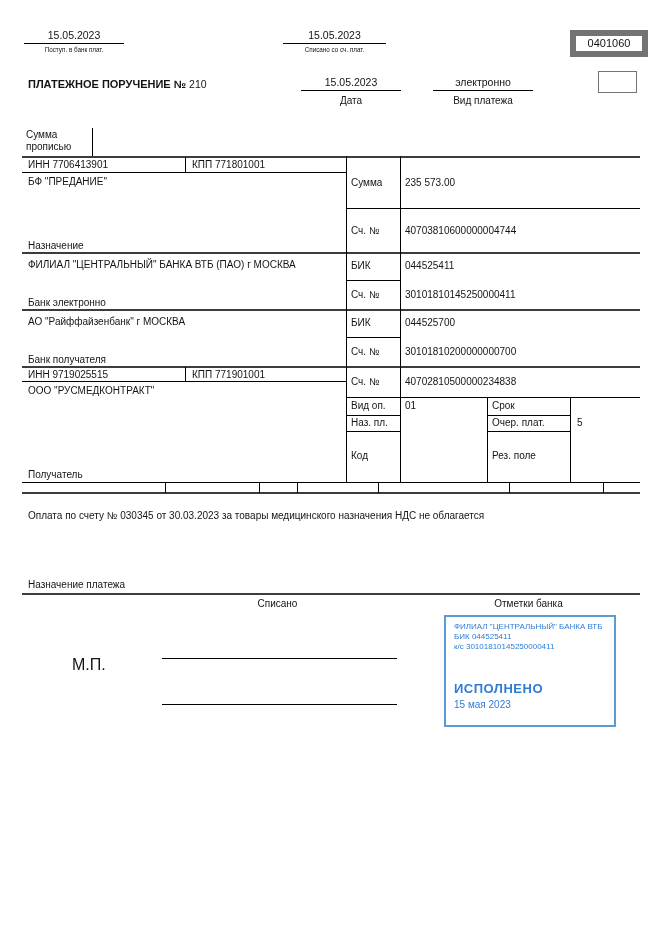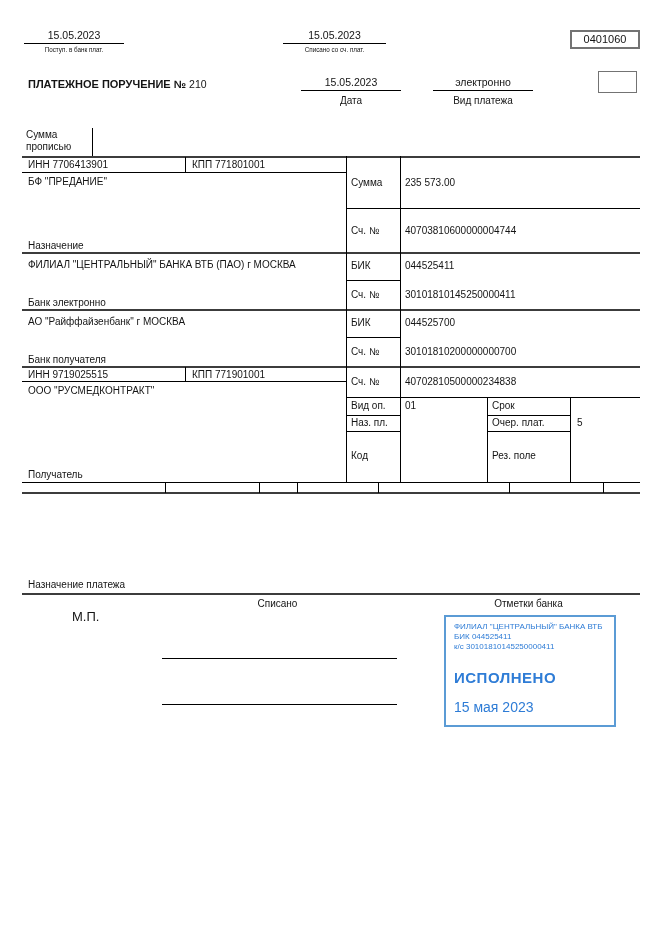--- a/index.html
+++ b/index.html
@@ -6,27 +6,27 @@
   .page { position:relative; width:660px; height:933px; background:#ffffff; overflow:hidden;
           font-family:"Liberation Sans","DejaVu Sans",sans-serif; color:#141414; }
   .t   { position:absolute; font-size:10px; line-height:12px; white-space:nowrap; }
   .ctr { text-align:center; white-space:nowrap; }
   .sm  { font-size:6.3px; line-height:7px; }
   .ul  { position:absolute; border-bottom:1.5px solid #000; text-align:center;
          font-size:10.5px; line-height:13px; padding-bottom:1px; }
   .hl  { position:absolute; height:1px; background:#000; }
   .hl2 { position:absolute; height:2px; background:#3c3c3c; }
   .vl  { position:absolute; width:1px; background:#000; }
-  .box { position:absolute; border:2px solid #737373; text-align:center; }
+  .box { position:absolute; border:6px solid #737373; text-align:center; }
   .pre { white-space:pre-line; }
   .stamp { position:absolute; left:444px; top:615px; width:168px; height:108px;
            border:2px solid #5b9bd5; color:#2e7cd6; }
   .stamp .s1 { position:absolute; left:8px; top:5px; font-size:8px; line-height:10px; white-space:pre-line; }
-  .stamp .s2 { position:absolute; left:8px; top:52px; font-size:15px; font-weight:bold; letter-spacing:.5px; }
-  .stamp .s3 { position:absolute; left:8px; top:82px; font-size:14px; }
+  .stamp .s2 { position:absolute; left:8px; top:64px; font-size:13px; font-weight:bold; letter-spacing:.5px; }
+  .stamp .s3 { position:absolute; left:8px; top:82px; font-size:10px; }
   .sig { position:absolute; left:162px; width:235px; height:0; border-bottom:1.5px solid #000; }
 </style>
 </head>
 <body>
 
 <div class="page">
 
   <div class="ul" style="left:24px;top:29px;width:100px"><span>15.05.2023</span></div>
   <div class="t sm ctr" style="left:24px;top:46px;width:100px">Поступ. в банк плат.</div>
 
@@ -117,25 +117,26 @@
 
   <div class="t" style="left:351px;top:400px">Вид оп.</div>
   <div class="t" style="left:405px;top:400px">01</div>
   <div class="t" style="left:492px;top:400px">Срок</div>
   <div class="t" style="left:351px;top:417px">Наз. пл.</div>
   <div class="t" style="left:492px;top:417px">Очер. плат.</div>
   <div class="t" style="left:577px;top:417px">5</div>
   <div class="t" style="left:351px;top:450px">Код</div>
   <div class="t" style="left:492px;top:450px">Рез. поле</div>
 
+  <div class="t" style="left:28px;top:510px">Оплата по счету № 030345 от 30.03.2023 за товары медицинского назначения НДС не облагается</div>
   <div class="t" style="left:28px;top:579px">Назначение платежа</div>
 
   <div class="t ctr" style="left:180px;top:598px;width:195px">Списано</div>
   <div class="t ctr" style="left:440px;top:598px;width:177px">Отметки банка</div>
-  <div class="t" style="left:72px;top:611px;font-size:13px">М.П.</div>
+  <div class="t" style="left:72px;top:659px;font-size:16px">М.П.</div>
 
   <div class="sig" style="top:658px"></div>
   <div class="sig" style="top:704px"></div>
 
   <div class="stamp">
     <div class="s1">ФИЛИАЛ "ЦЕНТРАЛЬНЫЙ" БАНКА ВТБ
 БИК 044525411
 к/с 30101810145250000411</div>
     <div class="s2">ИСПОЛНЕНО</div>
     <div class="s3">15 мая 2023</div>

